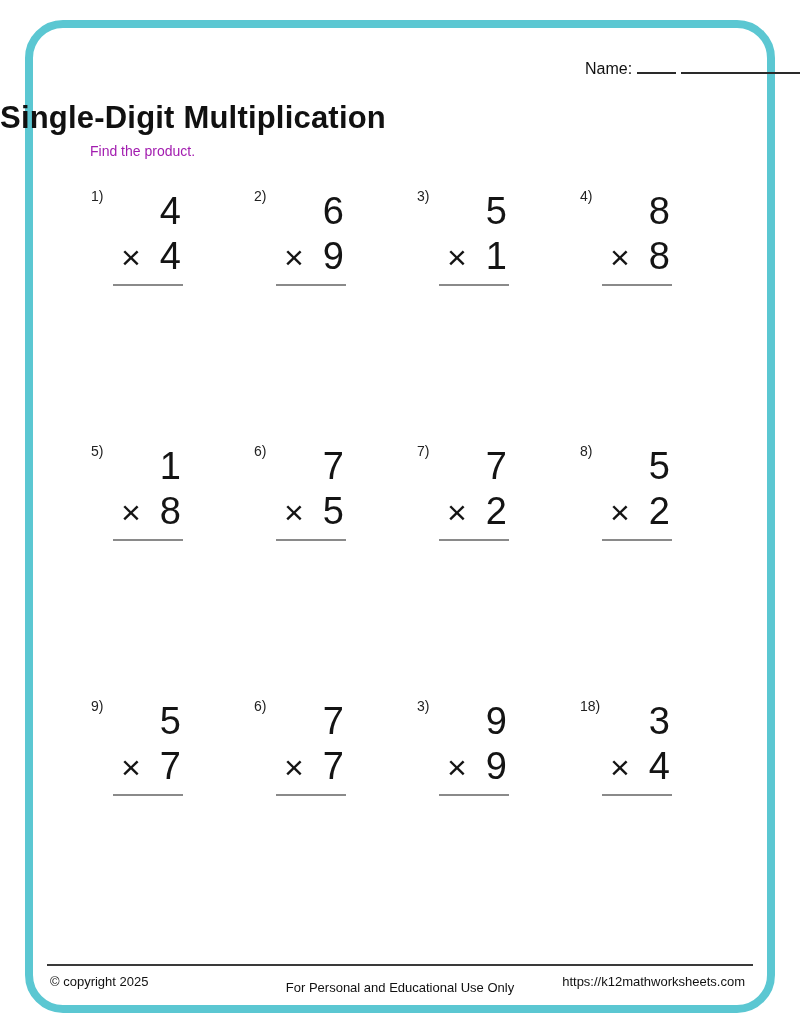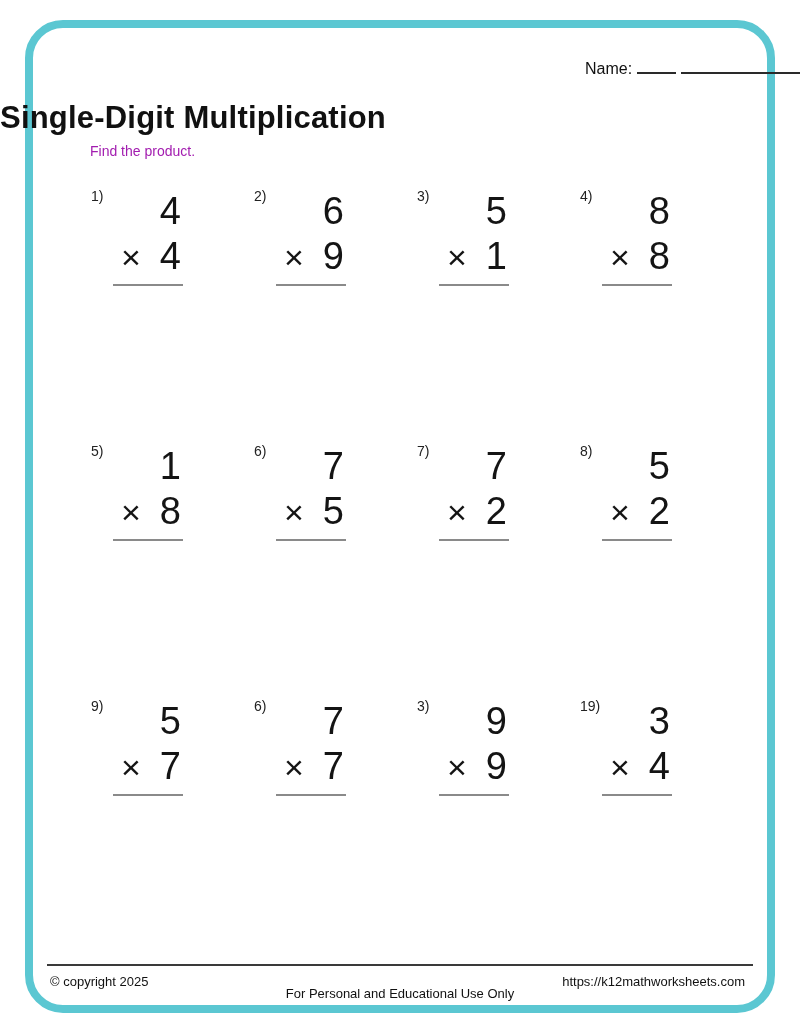--- a/index.html
+++ b/index.html
@@ -57,21 +57,21 @@
   .answer-line{width:70px;margin-top:5px;border-top:2.5px solid var(--answer_line);}
   
   .footer-rule{
     position:absolute;left:47px;top:964px;width:706px;
     border-top:2px solid var(--footer_line);
   }
   .footer{
     position:absolute;left:47px;top:974px;width:706px;font-size:13px;color:#111;
   }
   .footer .f-left{position:absolute;left:3px;top:0;}
-  .footer .f-center{position:absolute;left:0;right:0;top:12px;text-align:center;}
+  .footer .f-center{position:absolute;left:0;right:0;top:6px;text-align:center;}
   .footer .f-right{position:absolute;right:8px;top:0;}
 </style>
 </head>
 <body>
 
 <div class="page-border"></div>
 
 <div class="name-row">
   <span>Name:</span><span class="nline nline-short"></span><span class="nline nline-long"></span>
 </div>
@@ -207,21 +207,21 @@
       <div class="top-num">9</div>
       <div class="bottom-row">
         <span class="times">×</span>
         <span>9</span>
       </div>
       <div class="answer-line"></div>
     </div>
   </div>
 
   <div class="problem">
-    <span class="plabel">19)</span>
+    <span class="plabel">18)</span>
     <div class="work">
       <div class="top-num">3</div>
       <div class="bottom-row">
         <span class="times">×</span>
         <span>4</span>
       </div>
       <div class="answer-line"></div>
     </div>
   </div>
 

